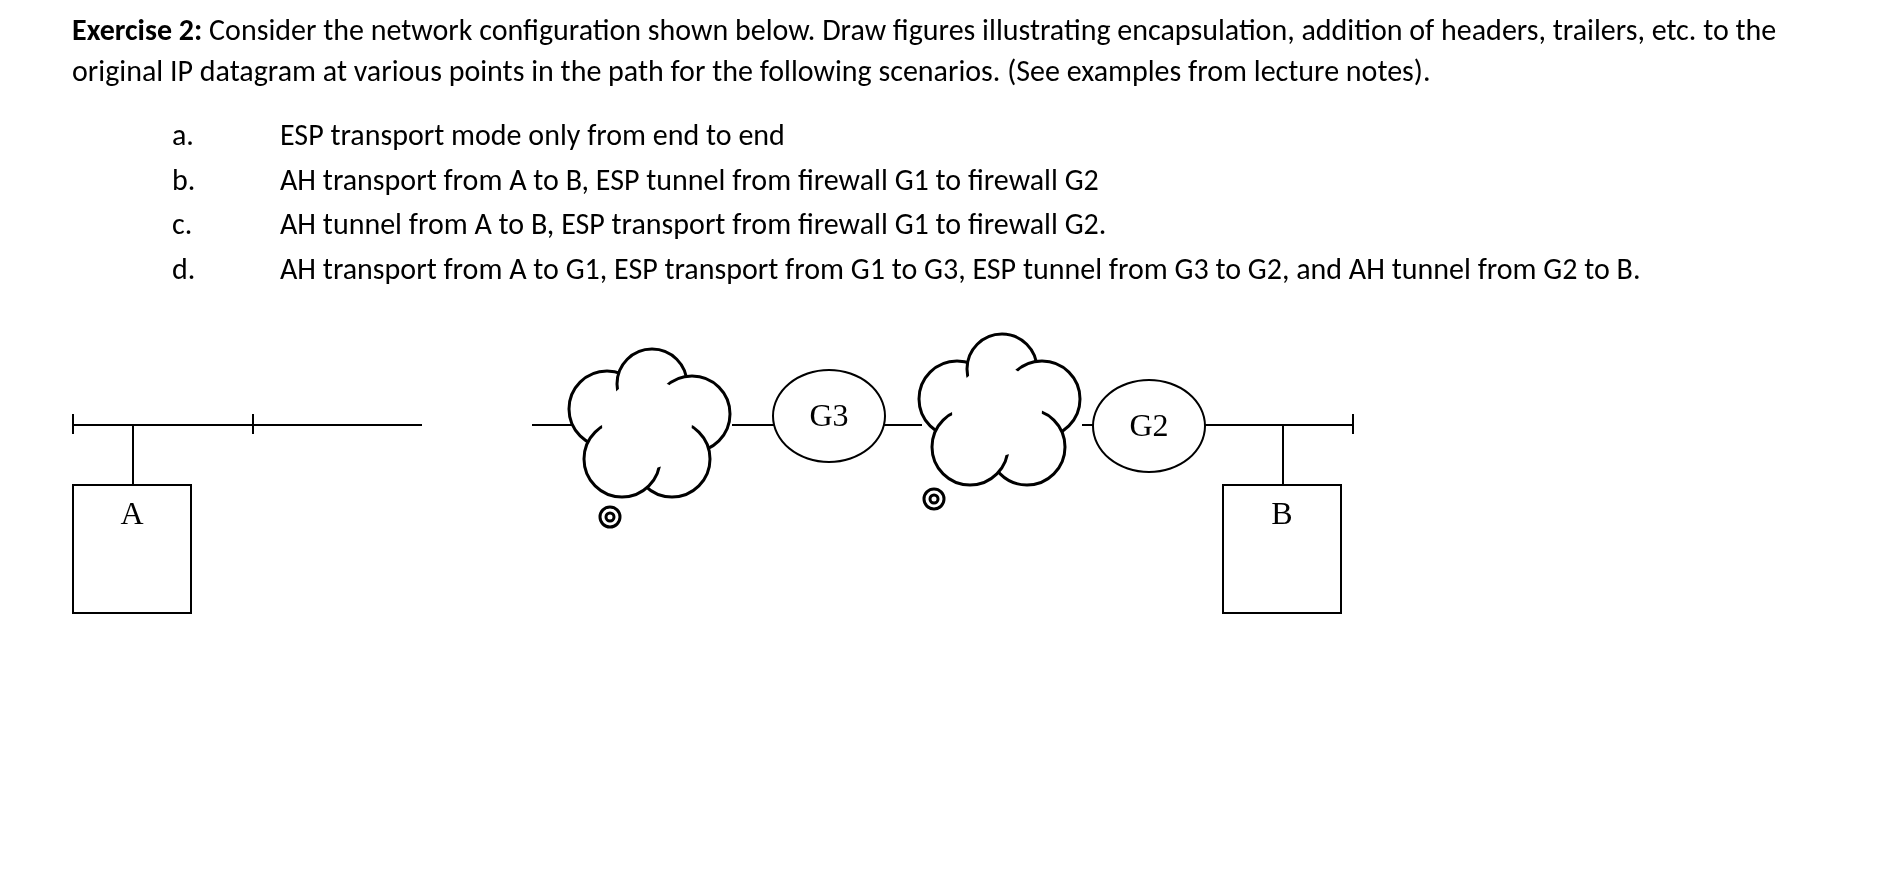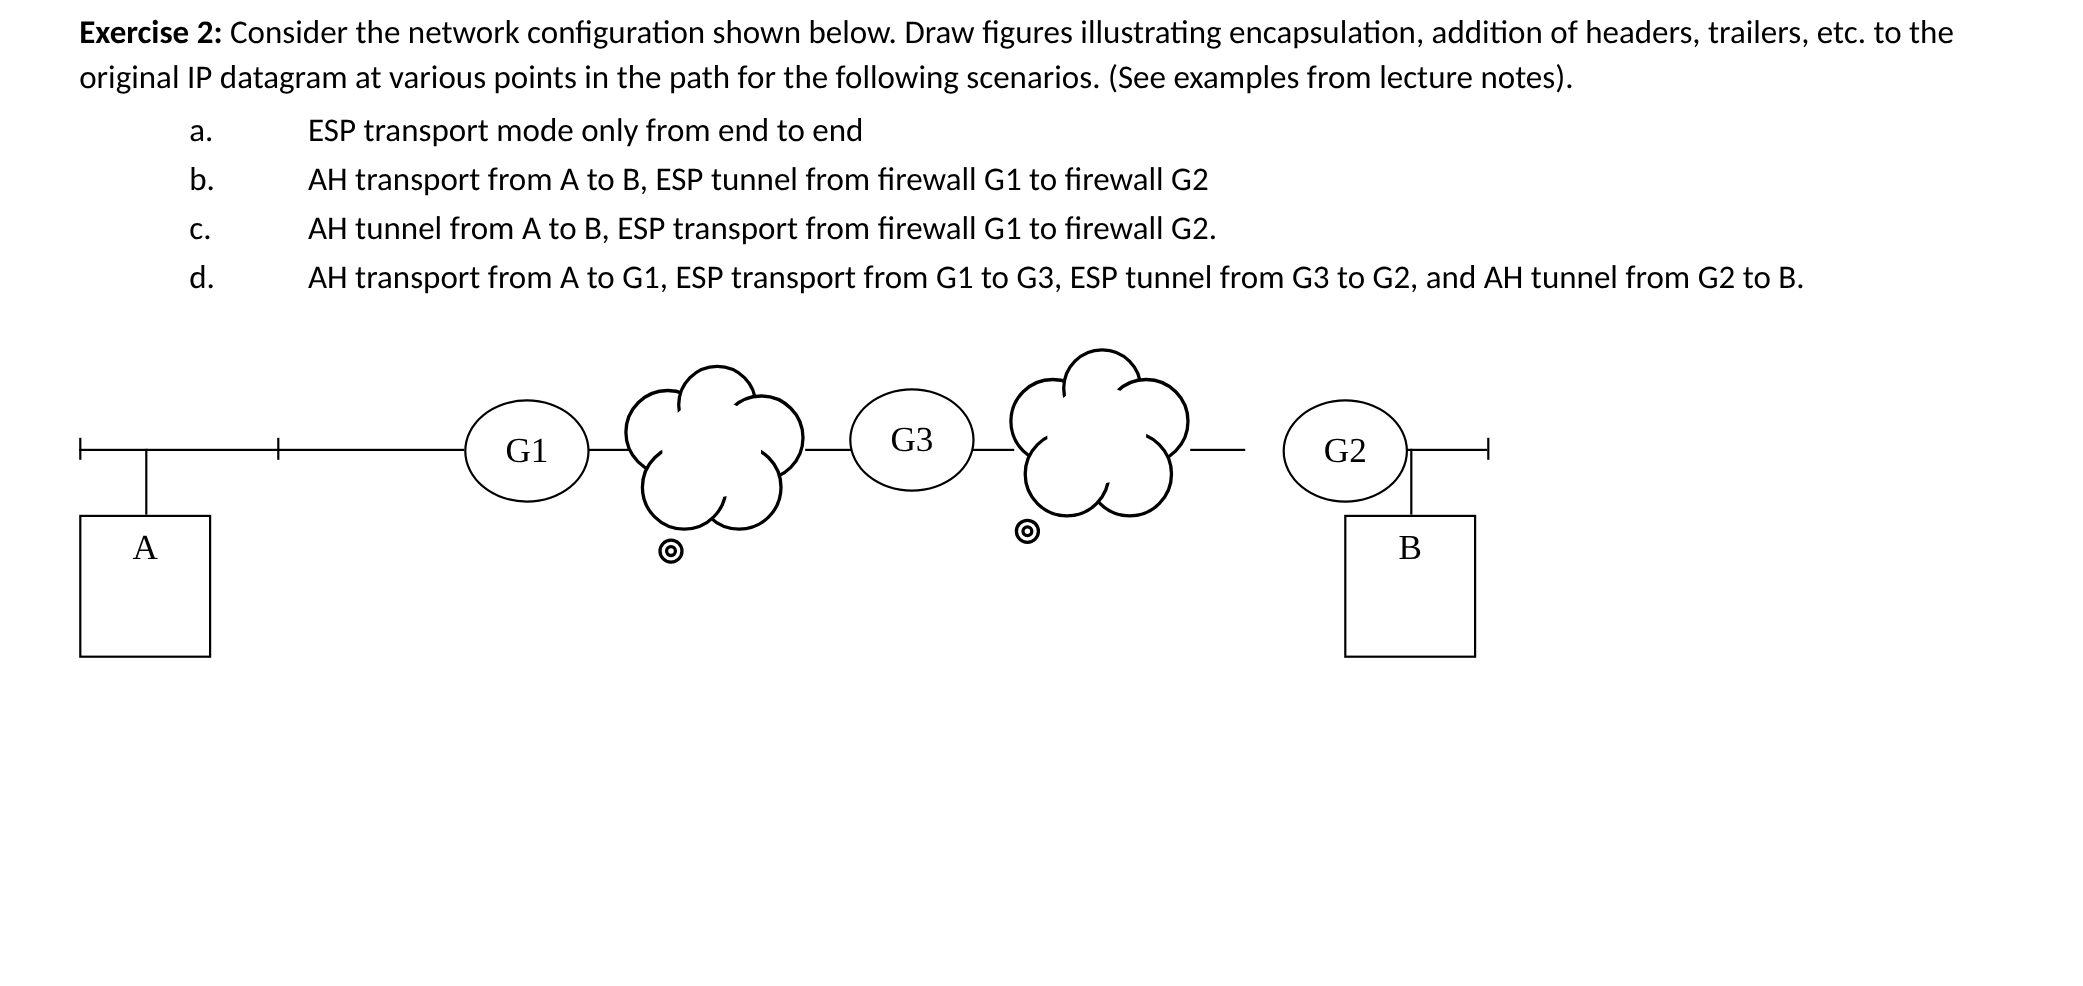--- a/index.html
+++ b/index.html
@@ -13,21 +13,21 @@
   }
   .page {
     padding: 10px 72px 60px 72px;
     max-width: 1894px;
     box-sizing: border-box;
   }
   .exercise-label {
     font-weight: 700;
   }
   .intro-block {
-    margin-bottom: 8px;
+    margin-bottom: 24px;
   }
   .list {
     margin-left: 100px;
     margin-right: 40px;
   }
   .item {
     display: flex;
     margin-bottom: 4px;
   }
   .marker {
@@ -132,23 +132,20 @@
     <div class="vtick" style="left:0px; top:85px; height:20px;"></div>
     <div class="vtick" style="left:60px; top:95px; height:60px;"></div>
     <div class="vtick" style="left:180px; top:85px; height:20px;"></div>
 
     <div class="node-box" style="left:0px; top:155px;">
       <span>A</span>
     </div>
 
     <div class="hline" style="left:180px; top:95px; width:170px;"></div>
 
-    <div class="node-ellipse" style="left:350px; top:50px;">
-      <span>G1</span>
-    </div>
 
     <div class="hline" style="left:460px; top:95px; width:40px;"></div>
 
     <svg class="cloud" style="left:480px; top:10px;" width="190" height="200" viewBox="0 0 190 200">
       <g fill="#fff" stroke="#000" stroke-width="3">
         <circle cx="55" cy="70" r="38"></circle>
         <circle cx="100" cy="45" r="35"></circle>
         <circle cx="140" cy="75" r="38"></circle>
         <circle cx="120" cy="120" r="38"></circle>
         <circle cx="70" cy="120" r="38"></circle>
@@ -178,21 +175,21 @@
         <circle cx="95" cy="82" r="45" stroke="none"></circle>
       </g>
       <g fill="none" stroke="#000" stroke-width="3">
         <circle cx="32" cy="170" r="10"></circle>
         <circle cx="32" cy="170" r="4"></circle>
       </g>
     </svg>
 
     <div class="hline" style="left:1010px; top:95px; width:50px;"></div>
 
-    <div class="node-ellipse" style="left:1094px; top:50px;align-items:center;">
+    <div class="node-ellipse" style="left:1020px; top:50px;align-items:center;">
       <span>G2</span>
     </div>
 
     <div class="hline" style="left:1160px; top:95px; width:40px;"></div>
 
     <div class="hline" style="left:1130px; top:95px; width:150px;"></div>
     <div class="vtick" style="left:1280px; top:85px; height:20px;"></div>
     <div class="vtick" style="left:1210px; top:95px; height:60px;"></div>
     <div class="vtick" style="left:1130px; top:85px; height:20px;"></div>
 

